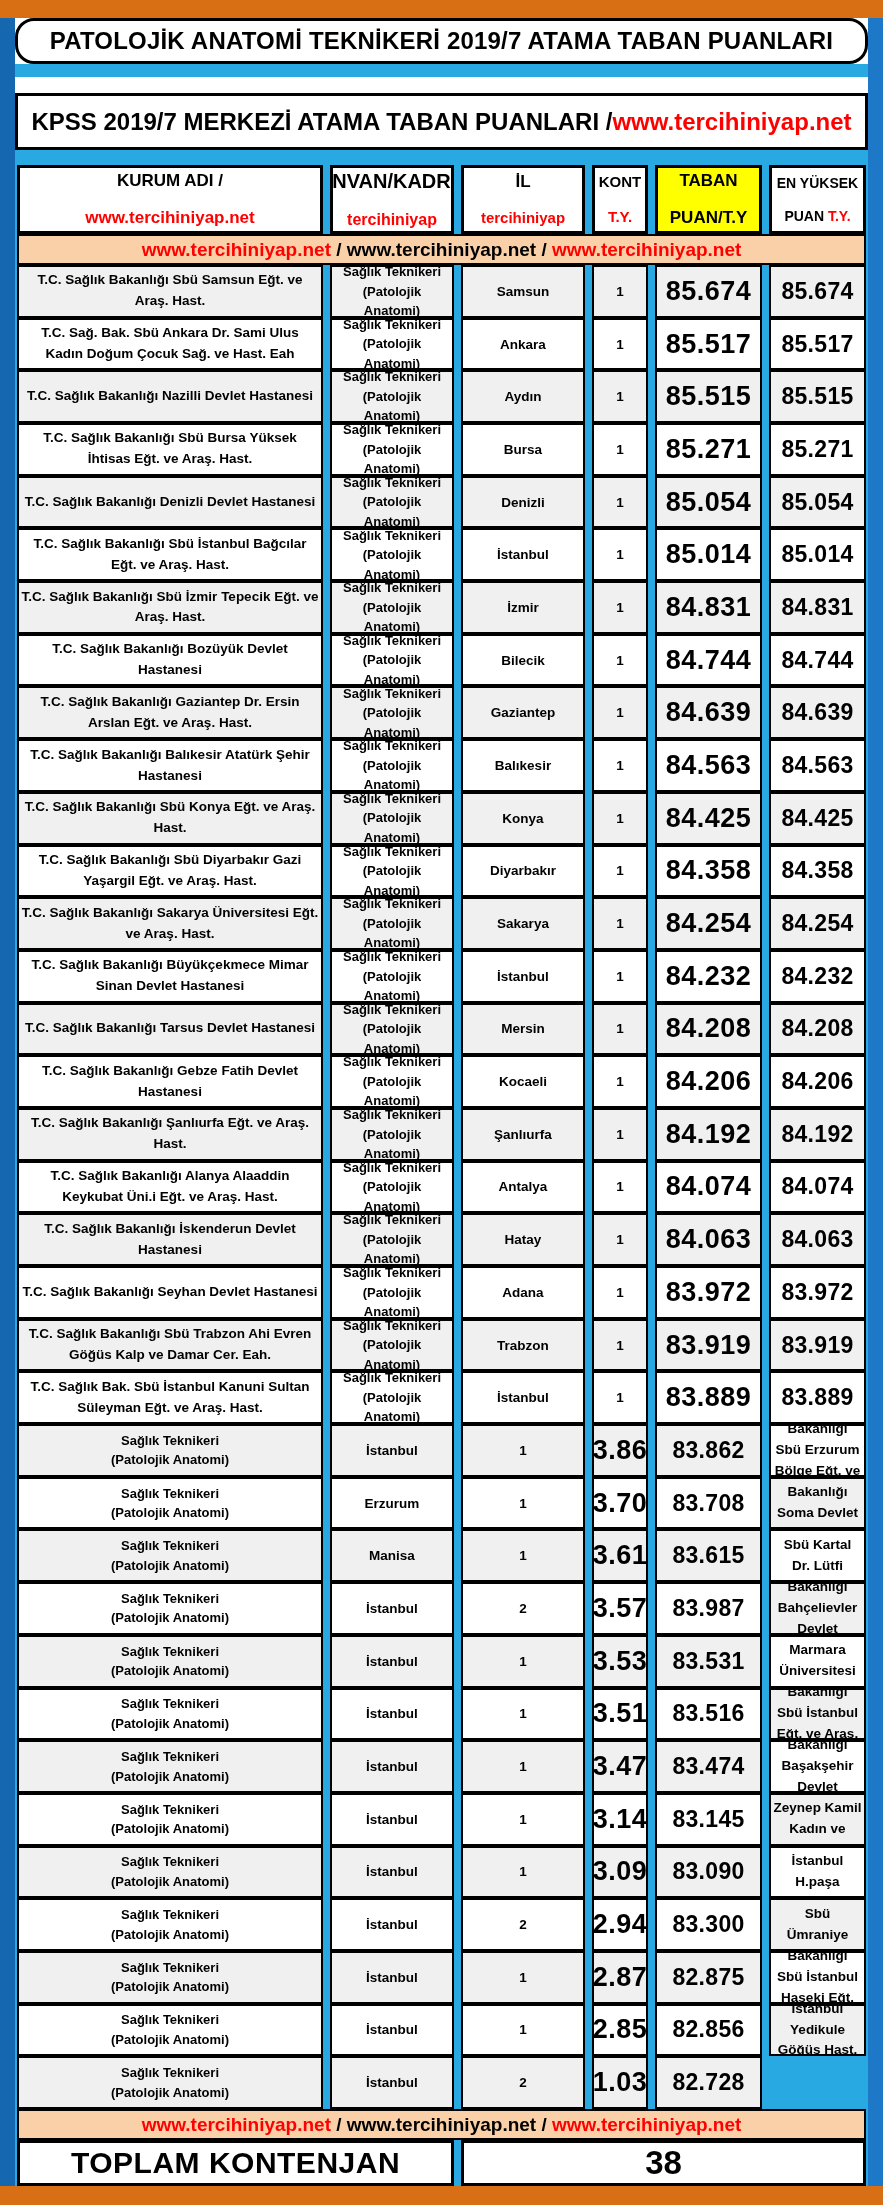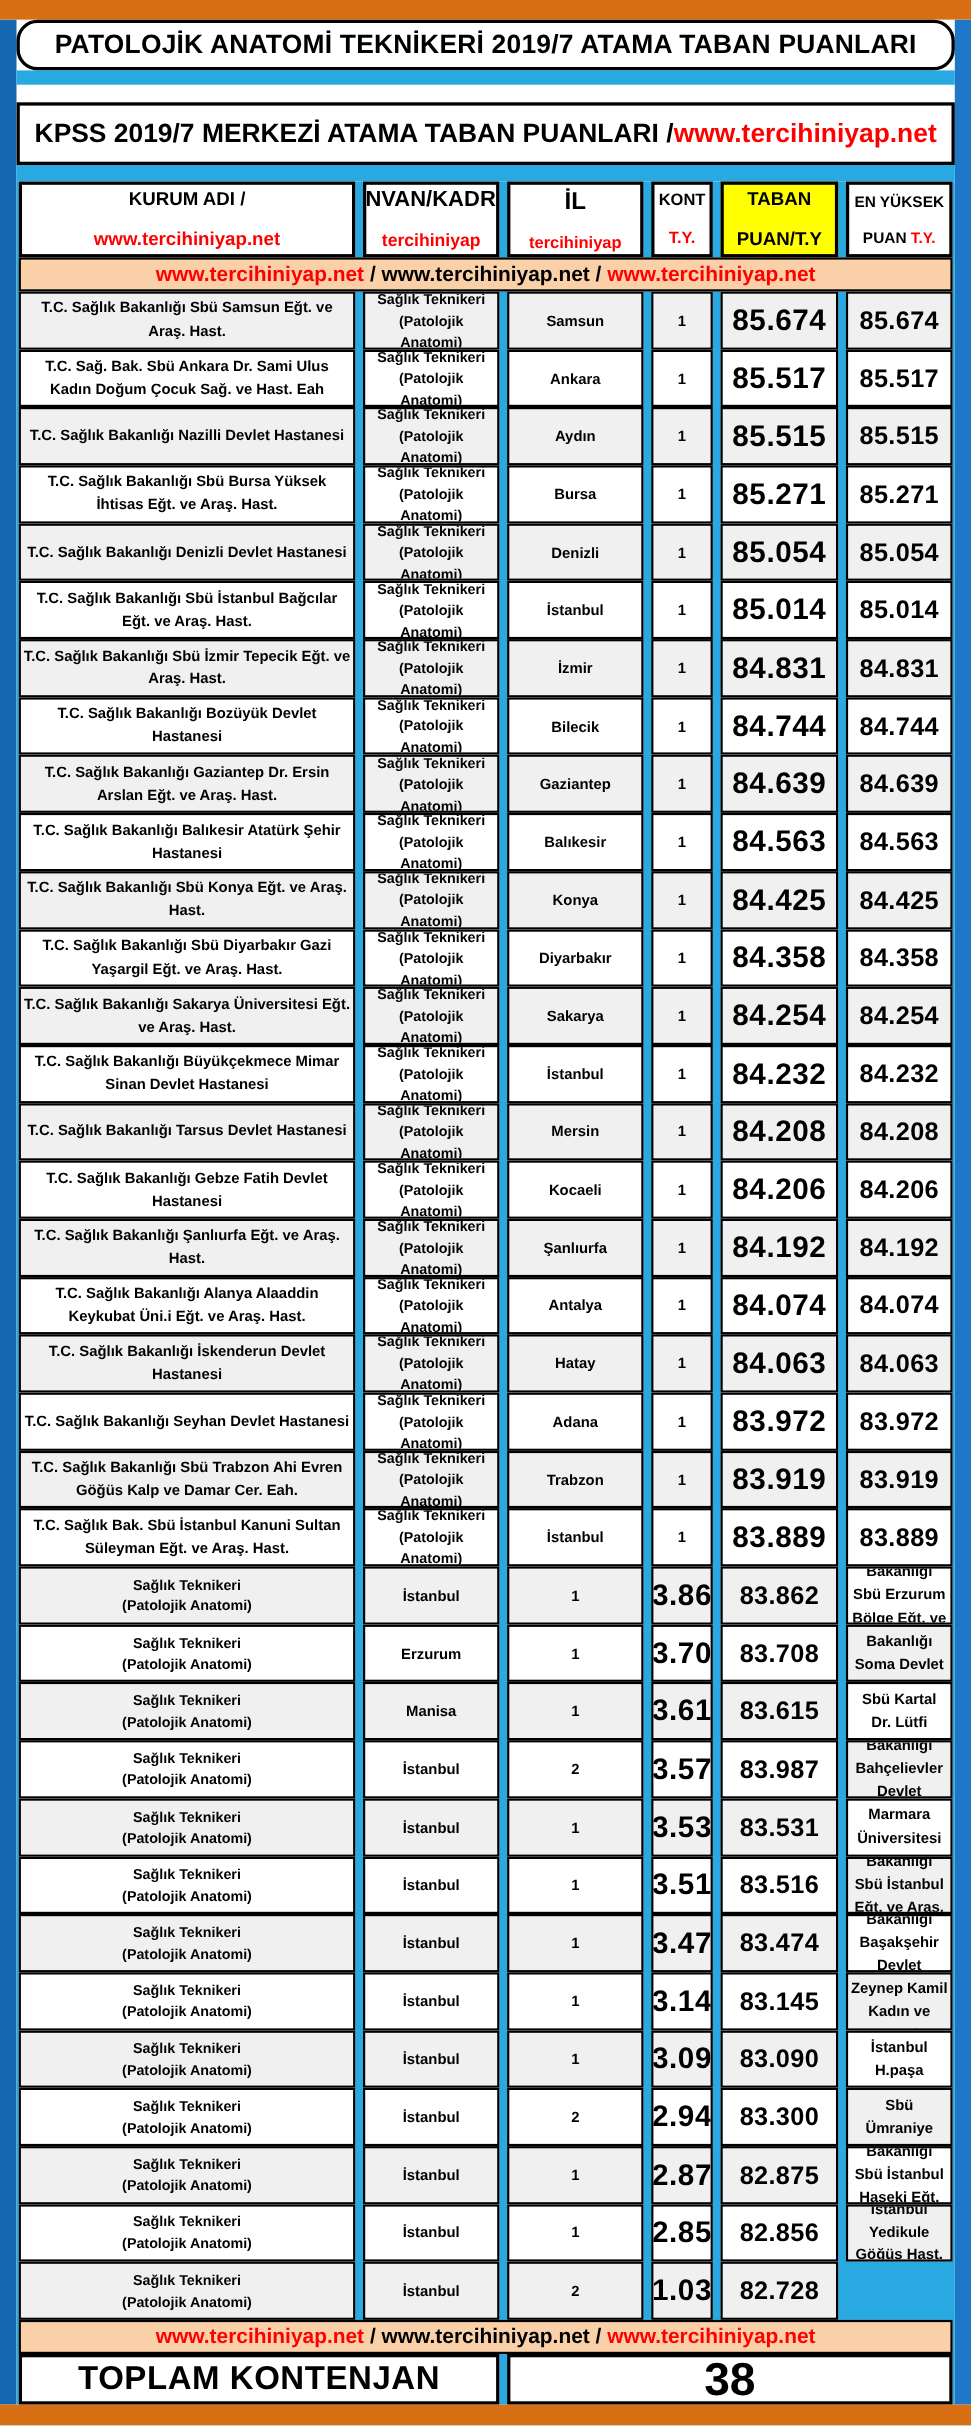--- a/index.html
+++ b/index.html
@@ -22,35 +22,35 @@
         grid-template-rows:69px 31px repeat(35,1fr) 31px 46px;
         padding:0 2px;box-sizing:border-box;min-height:0;}
   .cell{border:2px solid #000;background:#fff;display:flex;flex-direction:column;
         align-items:center;justify-content:center;text-align:center;box-sizing:border-box;
         padding:0 2px;overflow:hidden;}
   .hcell{border-width:3px;gap:14px;}
   .hcell .l1{font-size:15px;line-height:1.35;}
   .hcell .l2{font-size:15px;line-height:1.35;}
   .hcell-kurum .l1,.hcell-kurum .l2{font-size:17px;}
   .hcell-unvan .l1{font-size:20px;} .hcell-unvan .l2{font-size:16px;}
-  .hcell-il .l1{font-size:22px;} .hcell-il .l2{font-size:15px;}
+  .hcell-il .l1{font-size:17px;} .hcell-il .l2{font-size:15px;}
   .hcell-taban{background:#FFFF00;}
   .hcell-taban .l1,.hcell-taban .l2{font-size:17px;}
   .hcell-yuksek .l1,.hcell-yuksek .l2{font-size:14px;}
   .band{grid-column:1/-1;border:2px solid #000;background:#FAD0A8;display:flex;
         align-items:center;justify-content:center;font-size:19px;box-sizing:border-box;white-space:pre;}
   .c-kurum{font-size:13.5px;line-height:1.55;}
   .c-unvan{font-size:13px;line-height:1.5;}
   .c-il{font-size:13.5px;}
   .c-kont{font-size:13.5px;}
   .c-taban{font-size:27px;letter-spacing:.5px;}
   .c-yuksek{font-size:23px;letter-spacing:.3px;}
   .row-odd{background:#F0F0F0;}
   .toplam-label{grid-column:1/3;border-width:3px;font-size:30px;letter-spacing:.5px;}
-  .toplam-value{grid-column:3/-1;border-width:3px;font-size:42px;text-align:center;}
+  .toplam-value{grid-column:3/-1;border-width:3px;font-size:33px;text-align:center;}
 </style>
 </head>
 <body>
 
 <div class="page">
   <div class="bar-top"></div>
 
   <div class="frame">
 
     <div class="title-row title-1">

